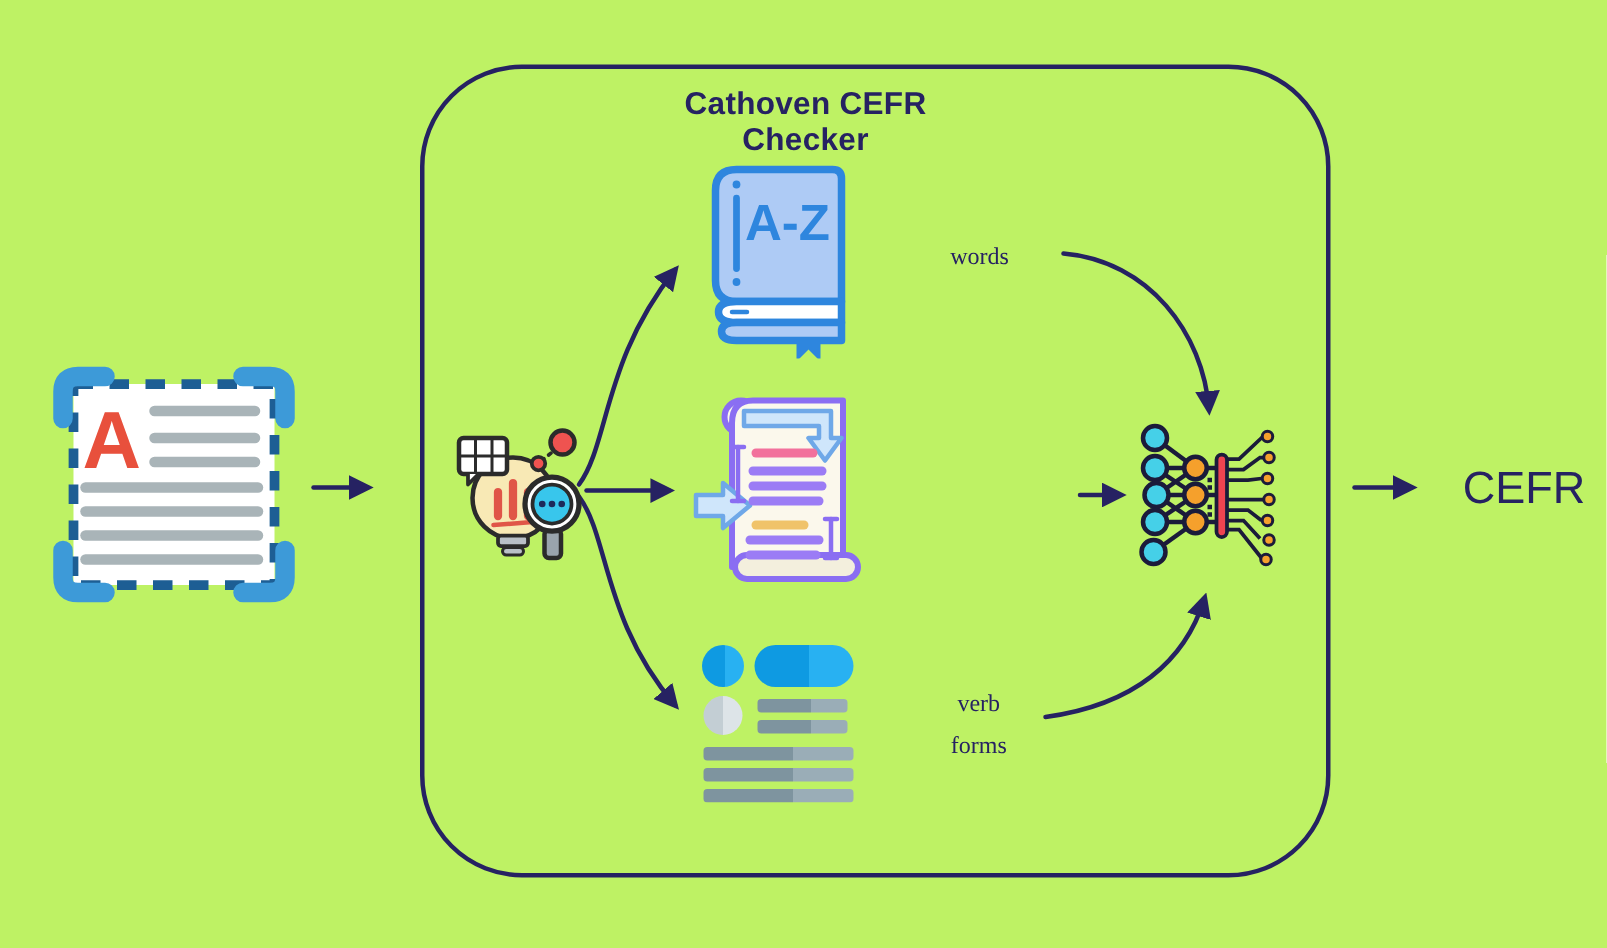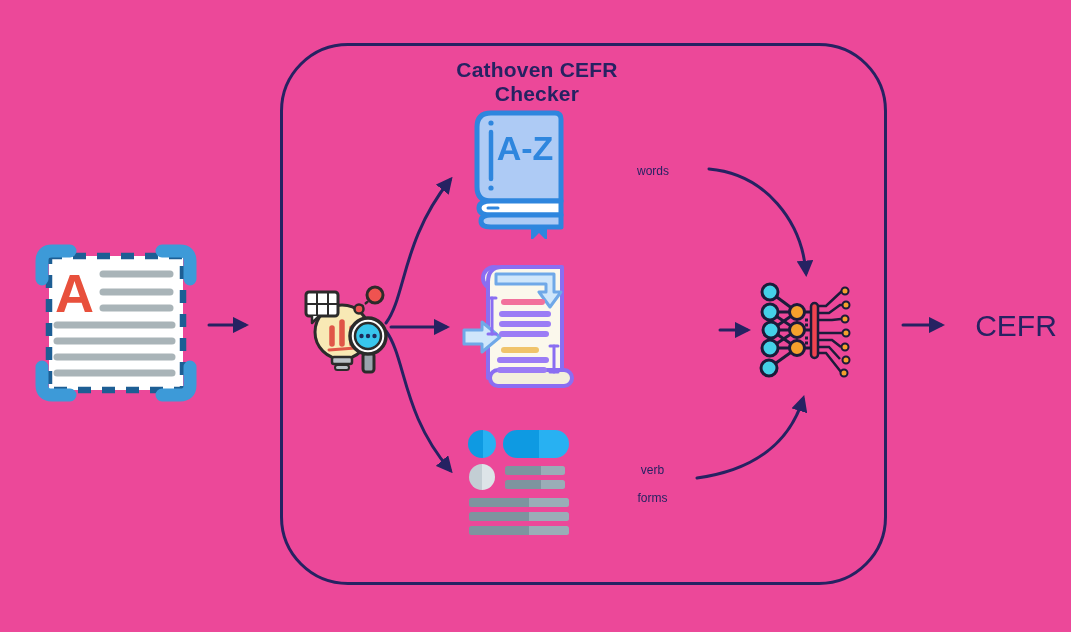--- a/index.html
+++ b/index.html
@@ -1,29 +1,29 @@
 <!DOCTYPE html>
 <html><head>
 <meta charset="utf-8">
 <style>
   html,body{margin:0;padding:0;background:#fff;}
   .stage{
-    position:relative;width:1071px;height:632px;background:#ec4899;
+    position:relative;width:1071px;height:632px;background:#bef264;
     font-family:"Liberation Sans",sans-serif;overflow:hidden;
   }
   .abs{position:absolute;}
   .checker-box{
     left:280px;top:43px;width:607px;height:542px;
     border:3px solid #262262;border-radius:68px;box-sizing:border-box;
   }
   .title{
     left:412px;top:58px;width:250px;text-align:center;
     font-size:21px;font-weight:bold;color:#262262;letter-spacing:.2px;
   }
-  .label{color:#262262;font-size:12px;text-align:center;line-height:27px;}
+  .label{color:#262262;font-size:16px;text-align:center;line-height:27px;font-family:Liberation Serif, serif;}
   .label-words{left:598px;top:158px;width:110px;}
   .label-sentence{left:585px;top:304px;width:140px;}
   .label-verb{left:595px;top:456px;width:115px;line-height:28px;}
   .output-label{
     left:963px;top:309px;width:106px;text-align:center;
     font-size:30px;font-weight:500;color:#262262;
   }
   svg{display:block;}
   .overlay{left:0;top:0;pointer-events:none;}
 </style>

